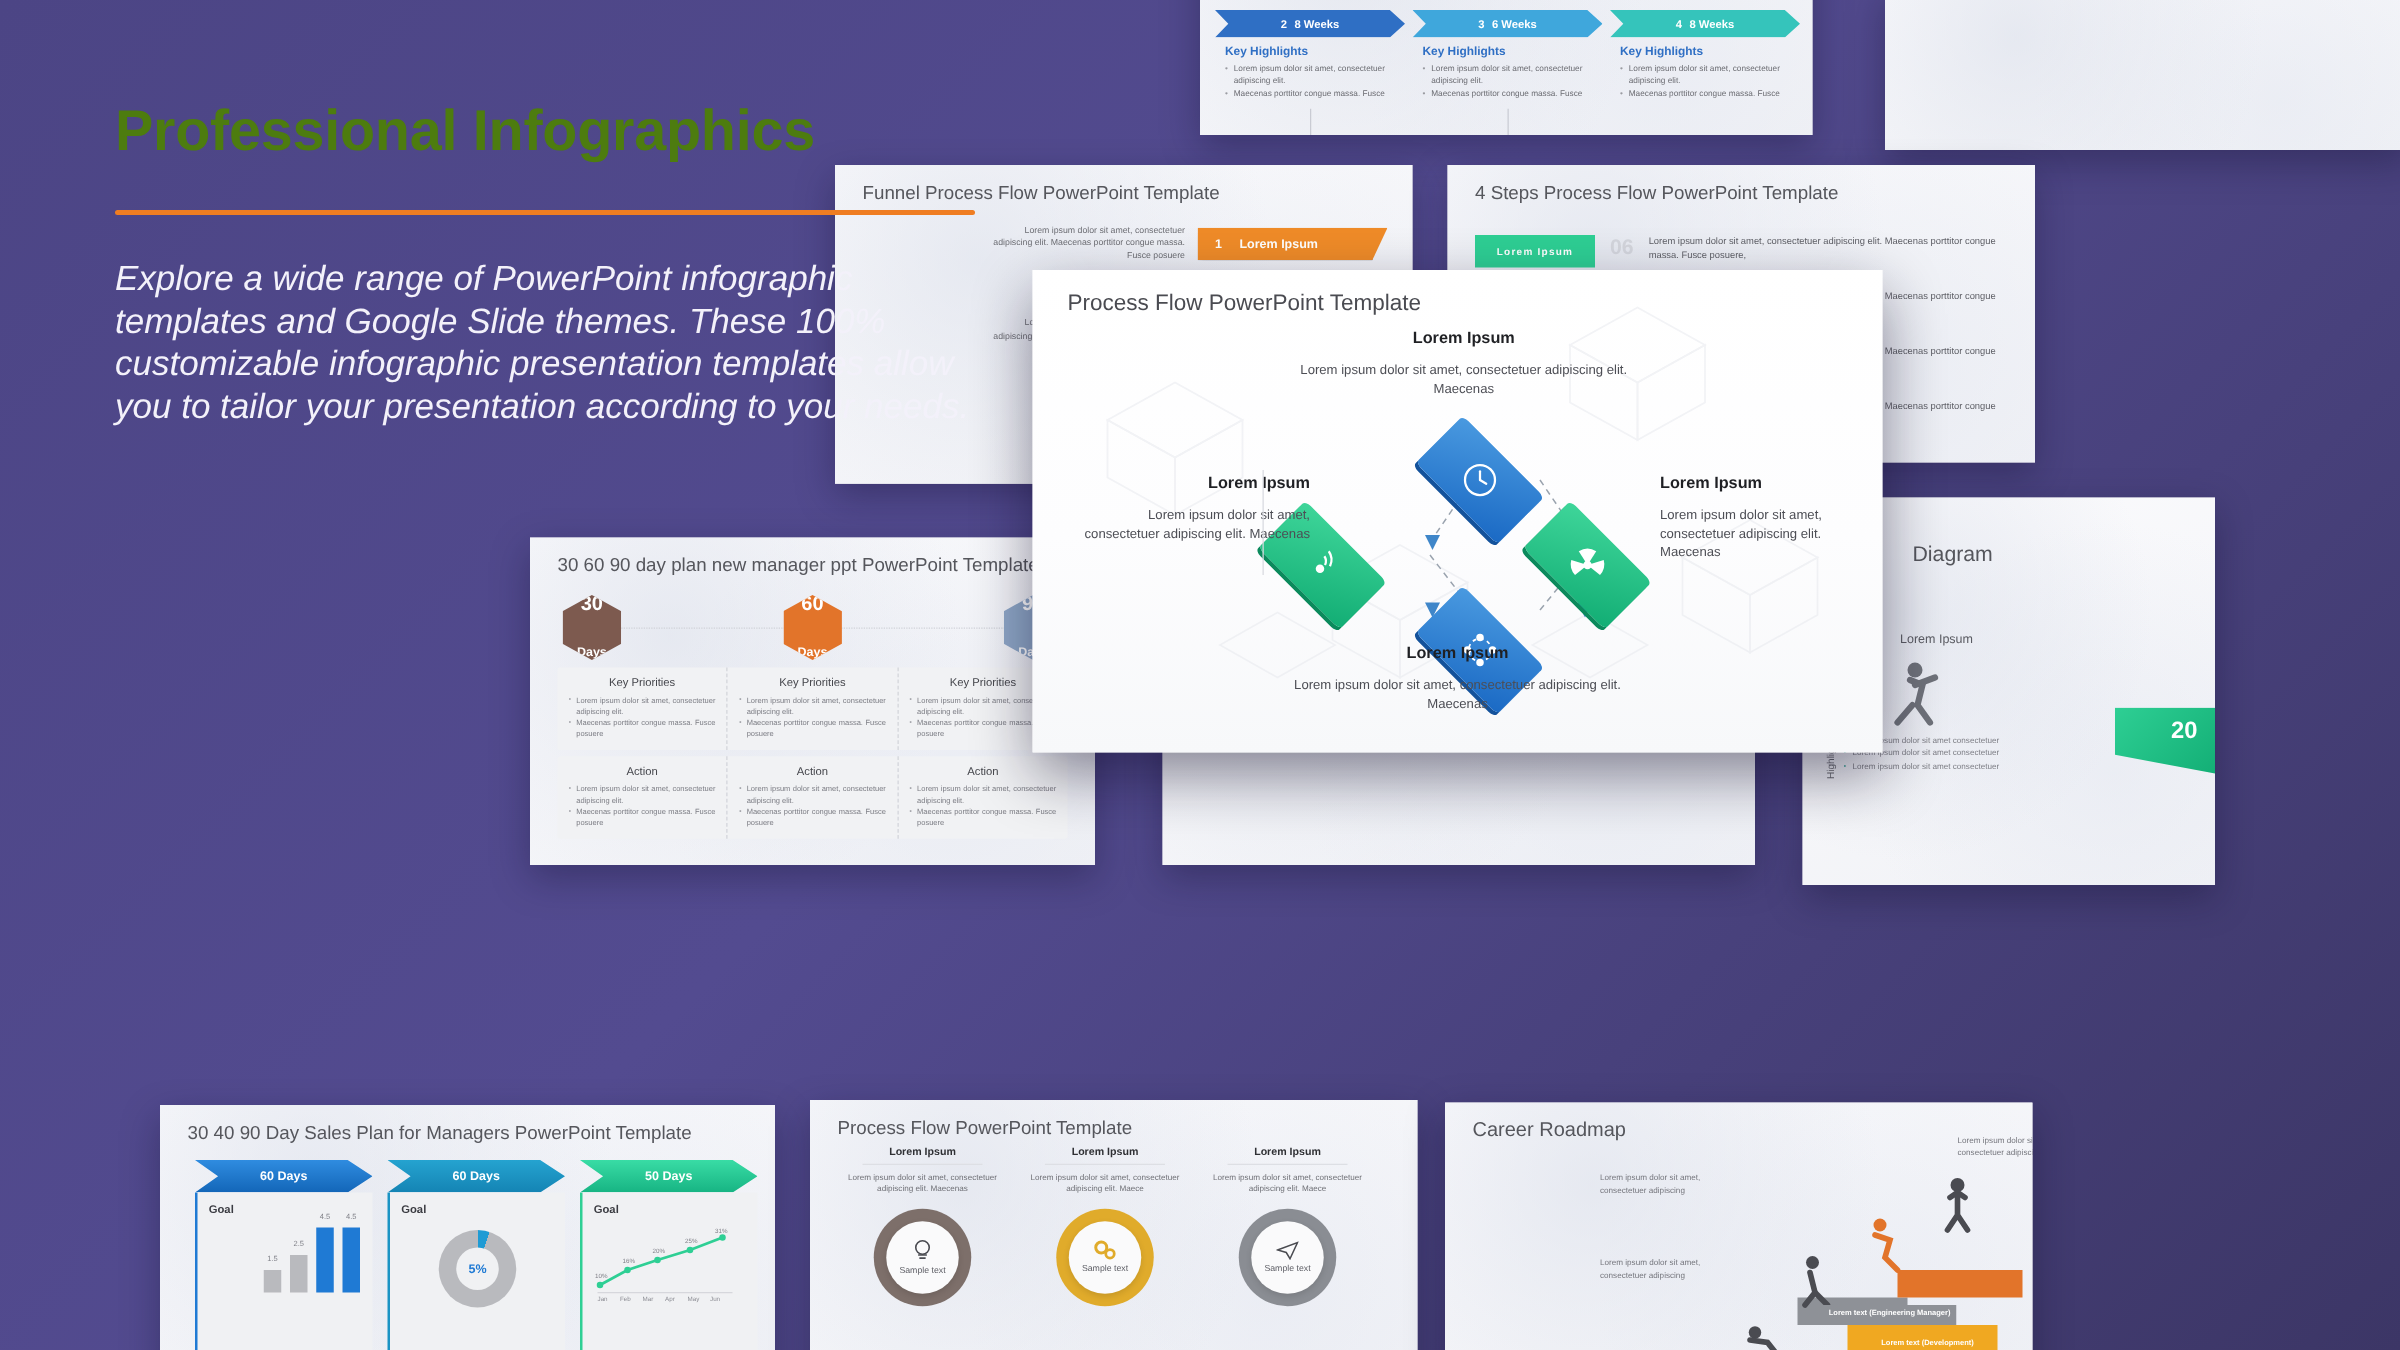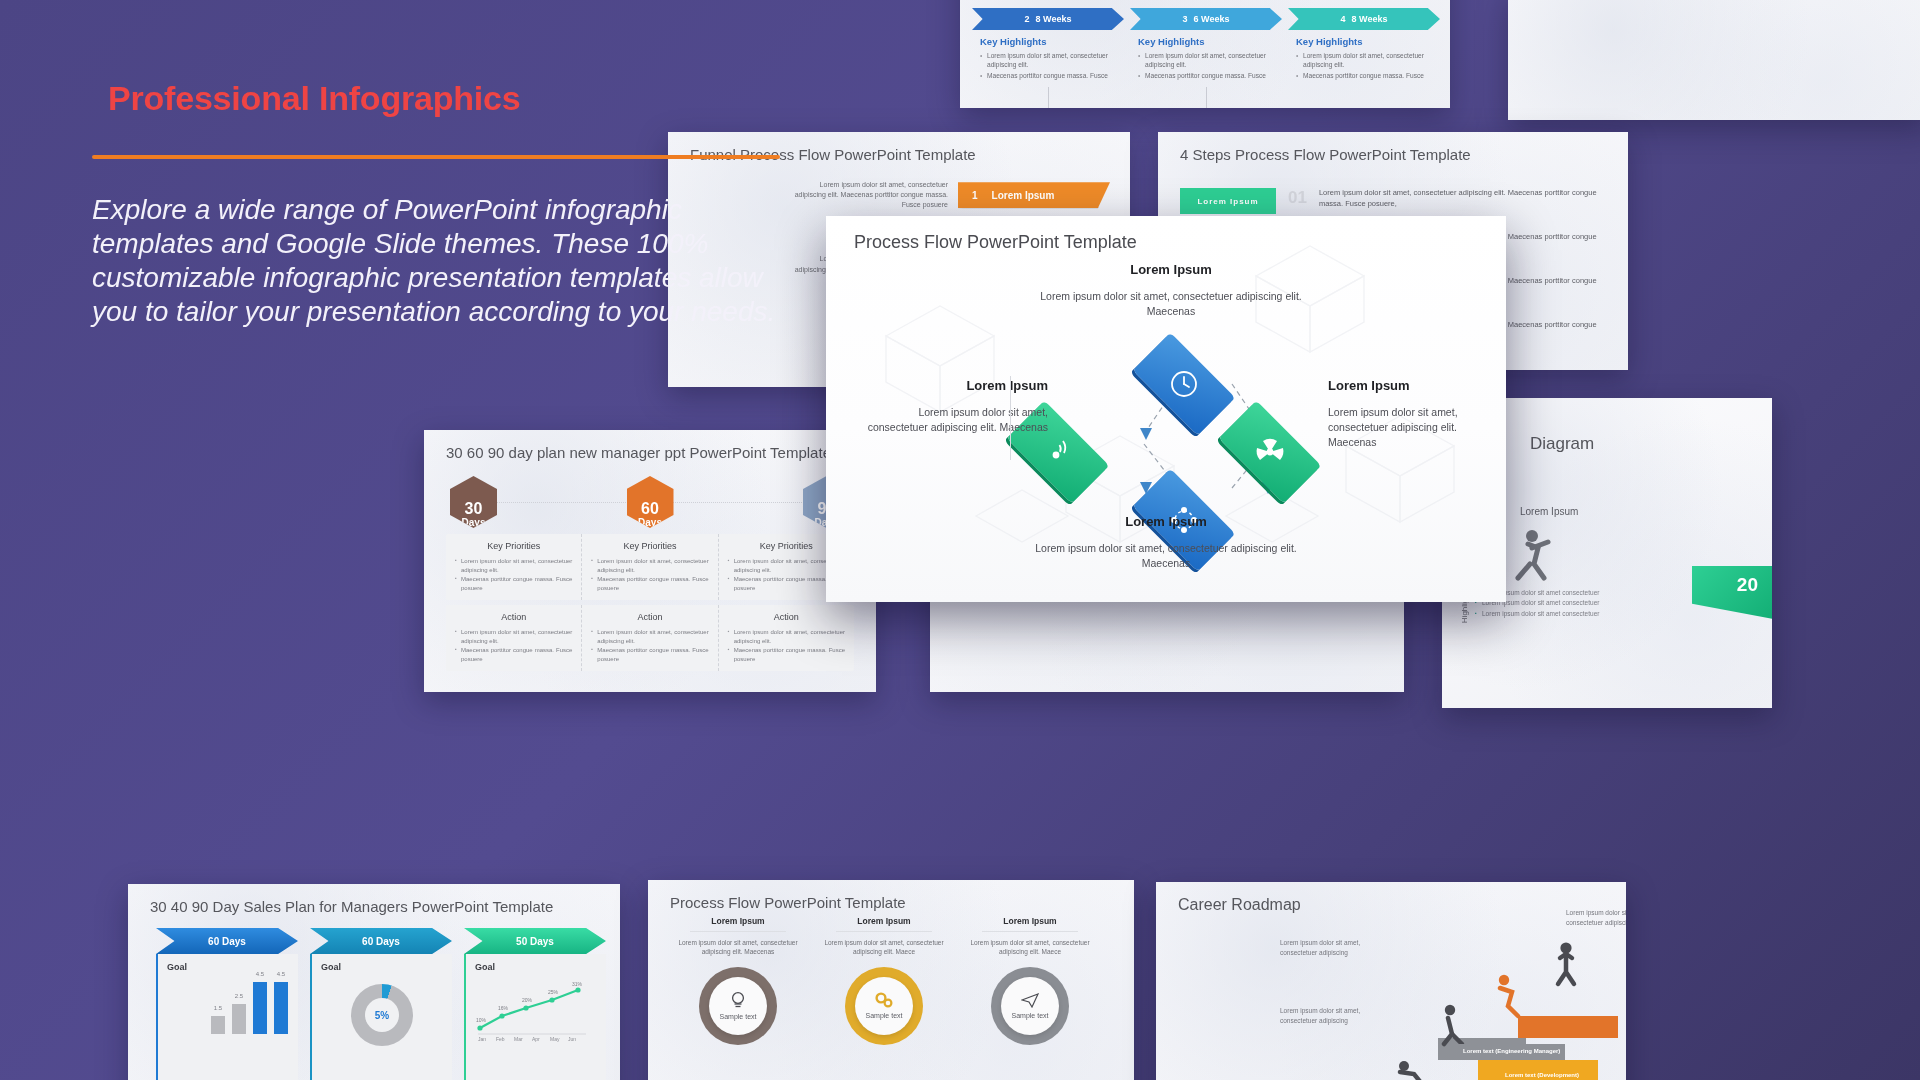--- a/index.html
+++ b/index.html
@@ -7,23 +7,22 @@
   body {
     font-family: "Liberation Sans", sans-serif;
     background: linear-gradient(135deg,#4c4585 0%,#534b90 45%,#3c3666 100%);
     position: relative;
   }
   .stage { position:absolute; inset:0; }
 
   
   .hero { position:absolute; left:92px; top:80px; width:700px; z-index:60; }
   .hero h1 {
-    font-size:34px; line-height:1.08; font-weight:700; color:#ef4444;
+    font-size:46px; line-height:1.08; font-weight:700; color:#4d7c0f;
     letter-spacing:-0.2px;
-    margin-left:16px;
   }
   .hero .rule { width:688px; height:4px; background:#ef7d22; margin:38px 0 34px 0; border-radius:2px; }
   .hero p { font-size:28px; line-height:1.22; color:#f3f1fa; font-weight:400;font-style:italic; }
 
   
   .card {
     position:absolute; background:#ffffff; overflow:hidden;
     box-shadow:0 10px 28px rgba(18,14,45,.35);
   }
   .card .bg {
@@ -74,21 +73,21 @@
     display:flex; align-items:center; justify-content:center; letter-spacing:1px;
   }
   .fs-num { font-size:17px; font-weight:700; color:#d4d6dd; }
   .fs-txt { font-size:7.5px; color:#5e5f66; line-height:1.45; width:300px; }
 
   
   #cardD { left:424px; top:430px; width:452px; height:262px; }
   .hexrow { position:absolute; left:26px; top:46px; width:400px; display:flex; justify-content:space-between; }
   .hex {
     width:47px; height:52px; color:#fff; display:flex; flex-direction:column;
-    align-items:center; justify-content:flex-end;
+    align-items:center; justify-content:space-between;
     clip-path:polygon(50% 0,100% 25%,100% 75%,50% 100%,0 75%,0 25%);
   }
   .hex b { font-size:16px; line-height:1; }
   .hex span { font-size:10px; font-weight:700; }
   .hexline { position:absolute; left:64px; top:72px; width:330px; height:1px; border-top:1px dotted #cfd1d8; }
   .d-grid { position:absolute; left:22px; top:104px; width:408px; }
   .d-band { display:flex; background:#f1f2f4; border-radius:2px; margin-bottom:5px; }
   .d-cell { flex:1; padding:7px 9px; border-right:1px dashed #d2d4da; }
   .d-cell:last-child { border-right:none; }
   .d-cell h6 { text-align:center; font-size:9px; font-weight:400; color:#45464c; margin-bottom:6px; }
@@ -297,21 +296,21 @@
       </div>
     </div>
   </div>
 
   <div class="card" id="cardC">
     <div class="bg"></div>
     <div class="ttl">4 Steps Process Flow PowerPoint Template</div>
 
     <div class="fs-row" style="left:22px; top:56px;">
       <div class="fs-tag" style="background:#2ecf94">Lorem Ipsum</div>
-      <div class="fs-num">01</div>
+      <div class="fs-num">06</div>
       <div class="fs-txt">Lorem ipsum dolor sit amet, consectetuer adipiscing elit. Maecenas porttitor congue massa. Fusce posuere,</div>
     </div>
     <div class="fs-row" style="left:22px; top:100px;">
       <div class="fs-tag" style="background:#4c4585">Lorem Ipsum</div>
       <div class="fs-num">02</div>
       <div class="fs-txt">Lorem ipsum dolor sit amet, consectetuer adipiscing elit. Maecenas porttitor congue massa. Fusce posuere,</div>
     </div>
     <div class="fs-row" style="left:22px; top:144px;">
       <div class="fs-tag" style="background:#7ac943">Lorem Ipsum</div>
       <div class="fs-num">03</div>

